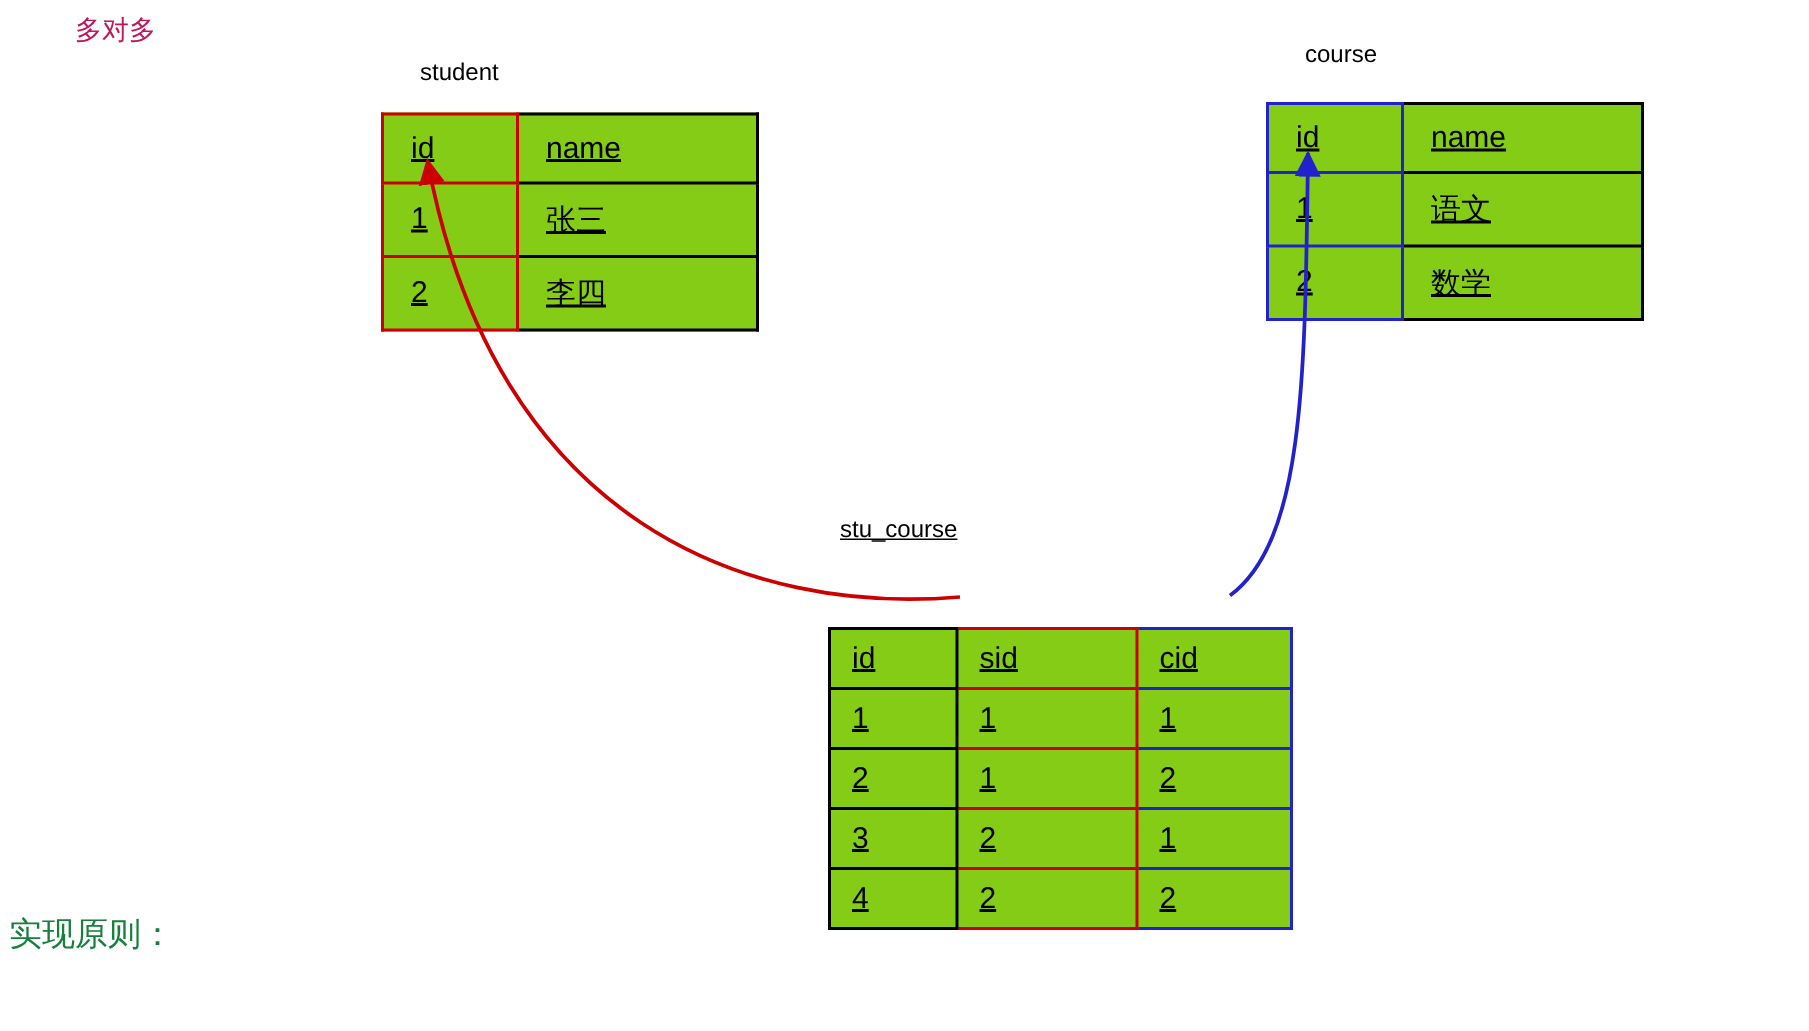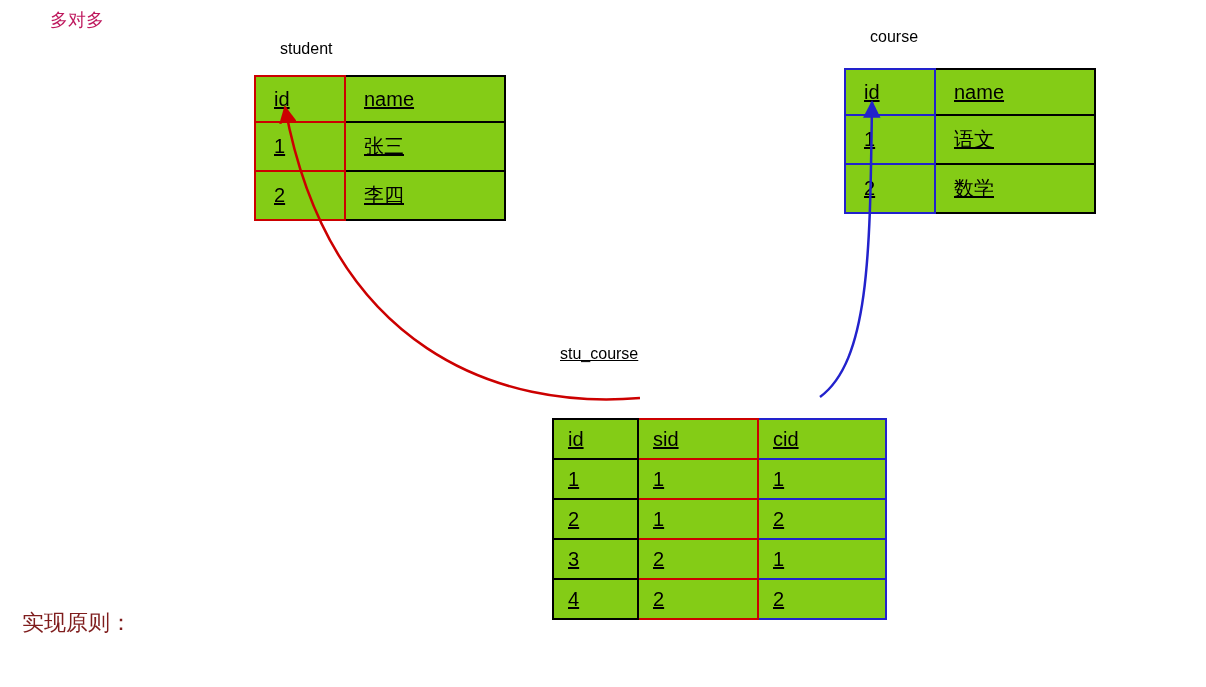--- a/index.html
+++ b/index.html
@@ -54,27 +54,27 @@
   .student-table td.col-name { width: 160px; }
 
   .course-table { top: 68px; left: 844px; }
   .course-table td.col-id { width: 90px; border-color: #22c; }
   .course-table td.col-name { width: 160px; }
 
   .stucourse-table { top: 378px; left: 552px; margin-top: 40px; }
   .stucourse-table td { padding: 6px 14px; height: 40px; }
   .stucourse-table td.col-id { width: 85px; }
   .stucourse-table td.col-sid { width: 120px; border-color: #c00; }
-  .stucourse-table td.col-cid { width: 128px; border-color: #22c; }
+  .stucourse-table td.col-cid { width: 103px; border-color: #22c; }
 
   .principle-label {
     position: absolute;
     top: 608px;
-    left: 22px;
-    color: #7f1d1d;
+    left: 6px;
+    color: #15803d;
     font-size: 22px;
   }
   .principle-text {
     position: absolute;
     top: 648px;
     left: 72px;
     color: #d00;
     font-size: 22px;
     letter-spacing: 1px;
   }

